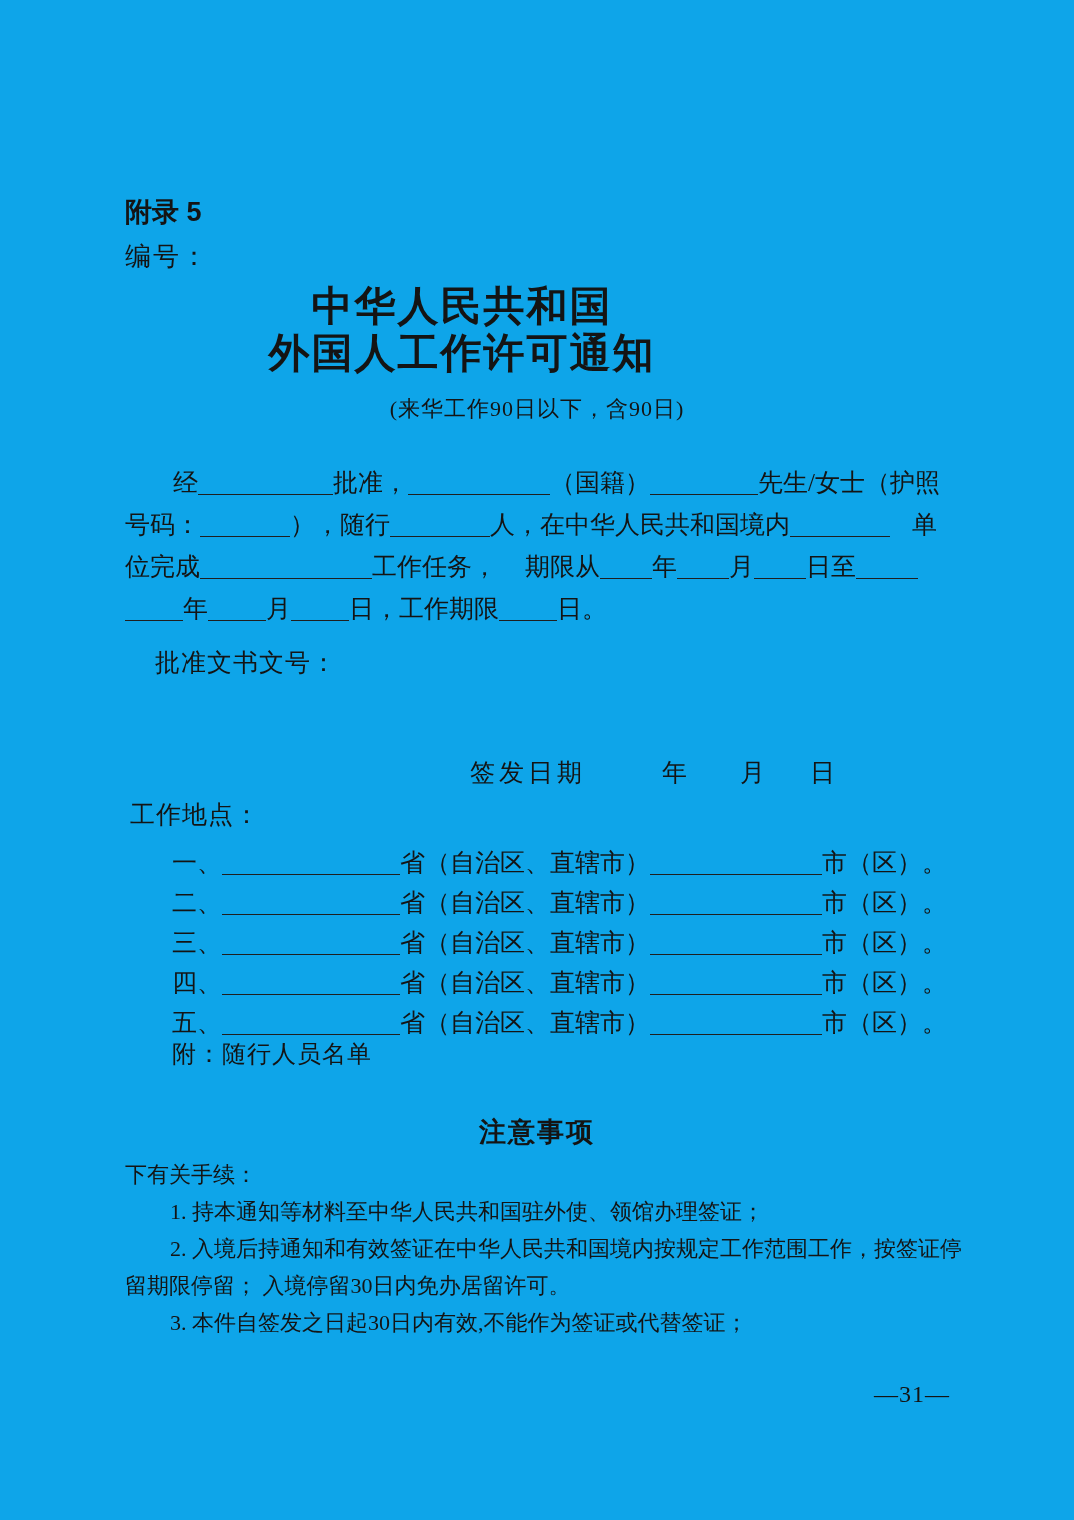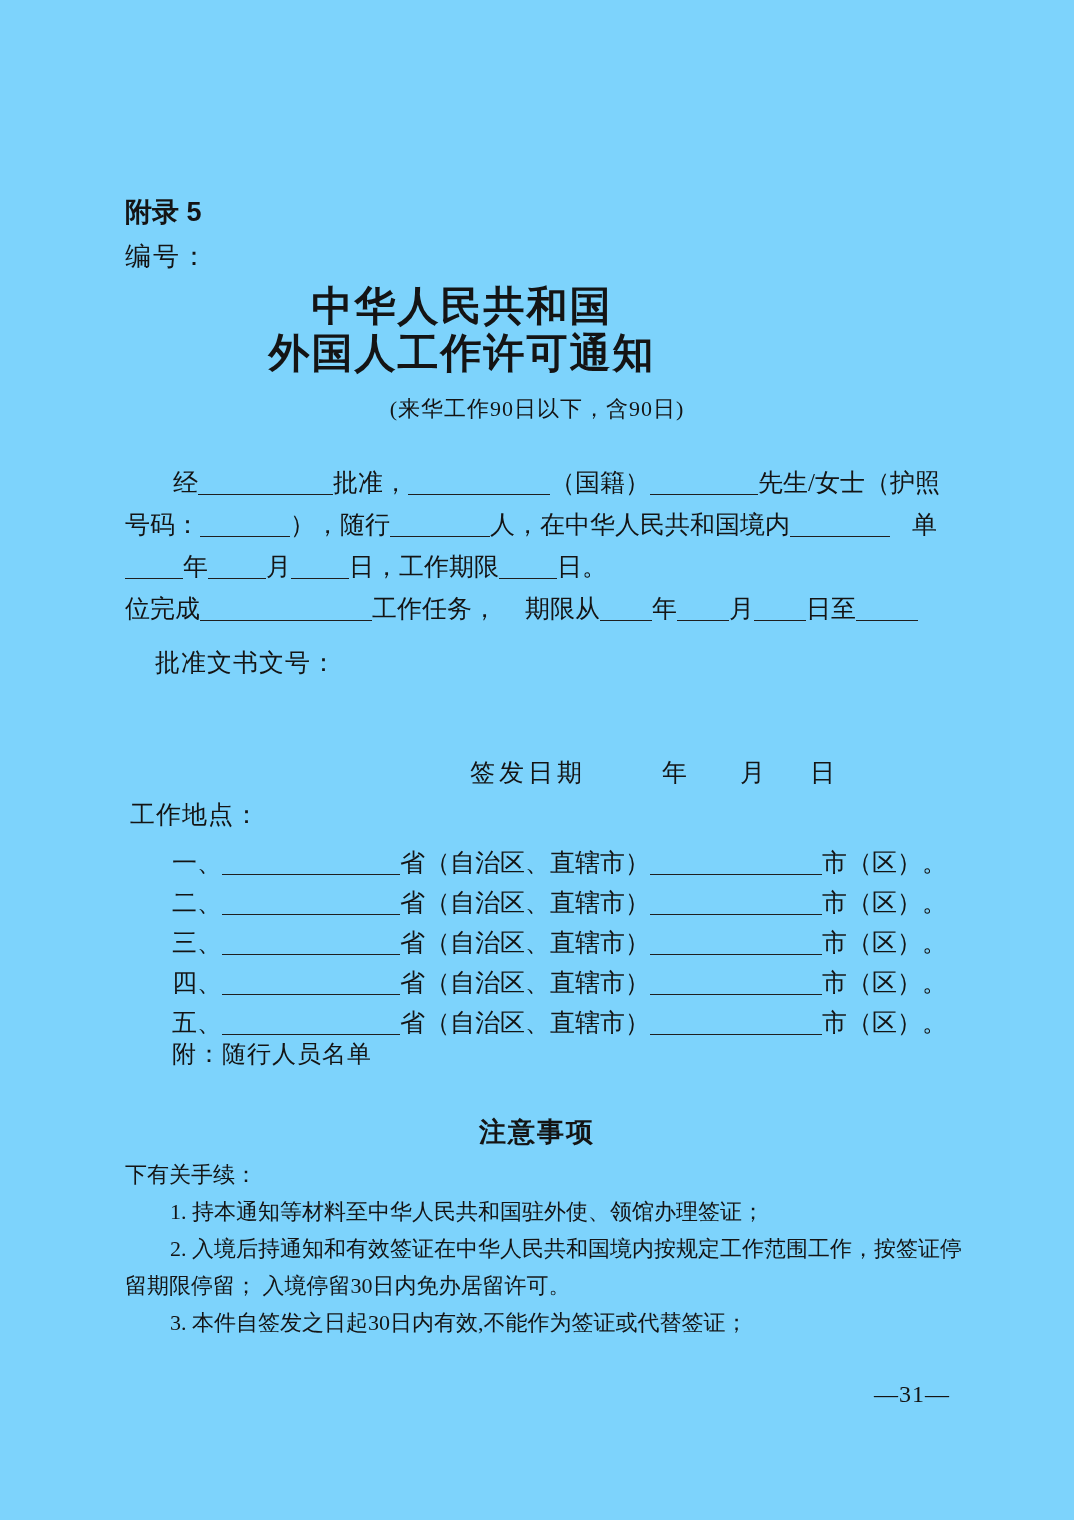--- a/index.html
+++ b/index.html
@@ -1,19 +1,19 @@
 <!DOCTYPE html>
 <html><head>
 <meta charset="utf-8">
 <style>
   * { margin:0; padding:0; box-sizing:border-box; }
   html,body { background:#e9e9e9; }
   body { width:1074px; font-family:"Liberation Serif", serif; color:#141414; }
   .page {
-    position:relative; width:1074px; height:1520px; background:#7dd3fc;
+    position:relative; width:1074px; height:1520px; background:#0ea5e9;
     overflow:hidden;
   }
   .abs { position:absolute; white-space:nowrap; }
 
   .appendix { left:125px; top:194px; font-family:"Liberation Sans", sans-serif; font-weight:bold; font-size:27px; }
   .serial   { left:125px; top:239px; font-size:26px; letter-spacing:2px; }
 
   .doc-title { left:0; top:283px; width:924px; text-align:center;
     font-family:"Liberation Sans", sans-serif; font-weight:bold;
     font-size:41px; line-height:47px; letter-spacing:2px; white-space:normal; }
@@ -67,24 +67,24 @@
   <div class="abs doc-subtitle">(来华工作90日以下，含90日)</div>
 
   <div class="abs intro">
     <div class="iline ind1">
       <span>经</span><span class="blank" style="width:135px"></span><span>批准，</span><span class="blank" style="width:142px"></span><span>（国籍）</span><span class="blank" style="width:108px"></span><span>先生/女士（护照</span>
     </div>
     <div class="iline">
       <span>号码：</span><span class="blank" style="width:90px"></span><span>），随行</span><span class="blank" style="width:100px"></span><span>人，在中华人民共和国境内</span><span class="blank" style="width:100px"></span><span style="margin-left:22px">单</span>
     </div>
     <div class="iline">
-      <span class="blank" style="width:58px"></span><span>年</span><span class="blank" style="width:58px"></span><span>月</span><span class="blank" style="width:58px"></span><span>日，工作期限</span><span class="blank" style="width:58px"></span><span>日。</span>
+      <span>位完成</span><span class="blank" style="width:172px"></span><span>工作任务，</span><span style="margin-left:28px">期限从</span><span class="blank" style="width:52px"></span><span>年</span><span class="blank" style="width:52px"></span><span>月</span><span class="blank" style="width:52px"></span><span>日至</span><span class="blank" style="width:62px"></span>
     </div>
     <div class="iline">
-      <span>位完成</span><span class="blank" style="width:172px"></span><span>工作任务，</span><span style="margin-left:28px">期限从</span><span class="blank" style="width:52px"></span><span>年</span><span class="blank" style="width:52px"></span><span>月</span><span class="blank" style="width:52px"></span><span>日至</span><span class="blank" style="width:62px"></span>
+      <span class="blank" style="width:58px"></span><span>年</span><span class="blank" style="width:58px"></span><span>月</span><span class="blank" style="width:58px"></span><span>日，工作期限</span><span class="blank" style="width:58px"></span><span>日。</span>
     </div>
   </div>
 
   <div class="abs approval">批准文书文号：</div>
 
   <div class="abs issue">
     <span class="lbl">签发日期</span><span class="yy">年</span><span class="mm">月</span><span class="dd">日</span>
   </div>
 
   <div class="abs workloc">工作地点：</div>

